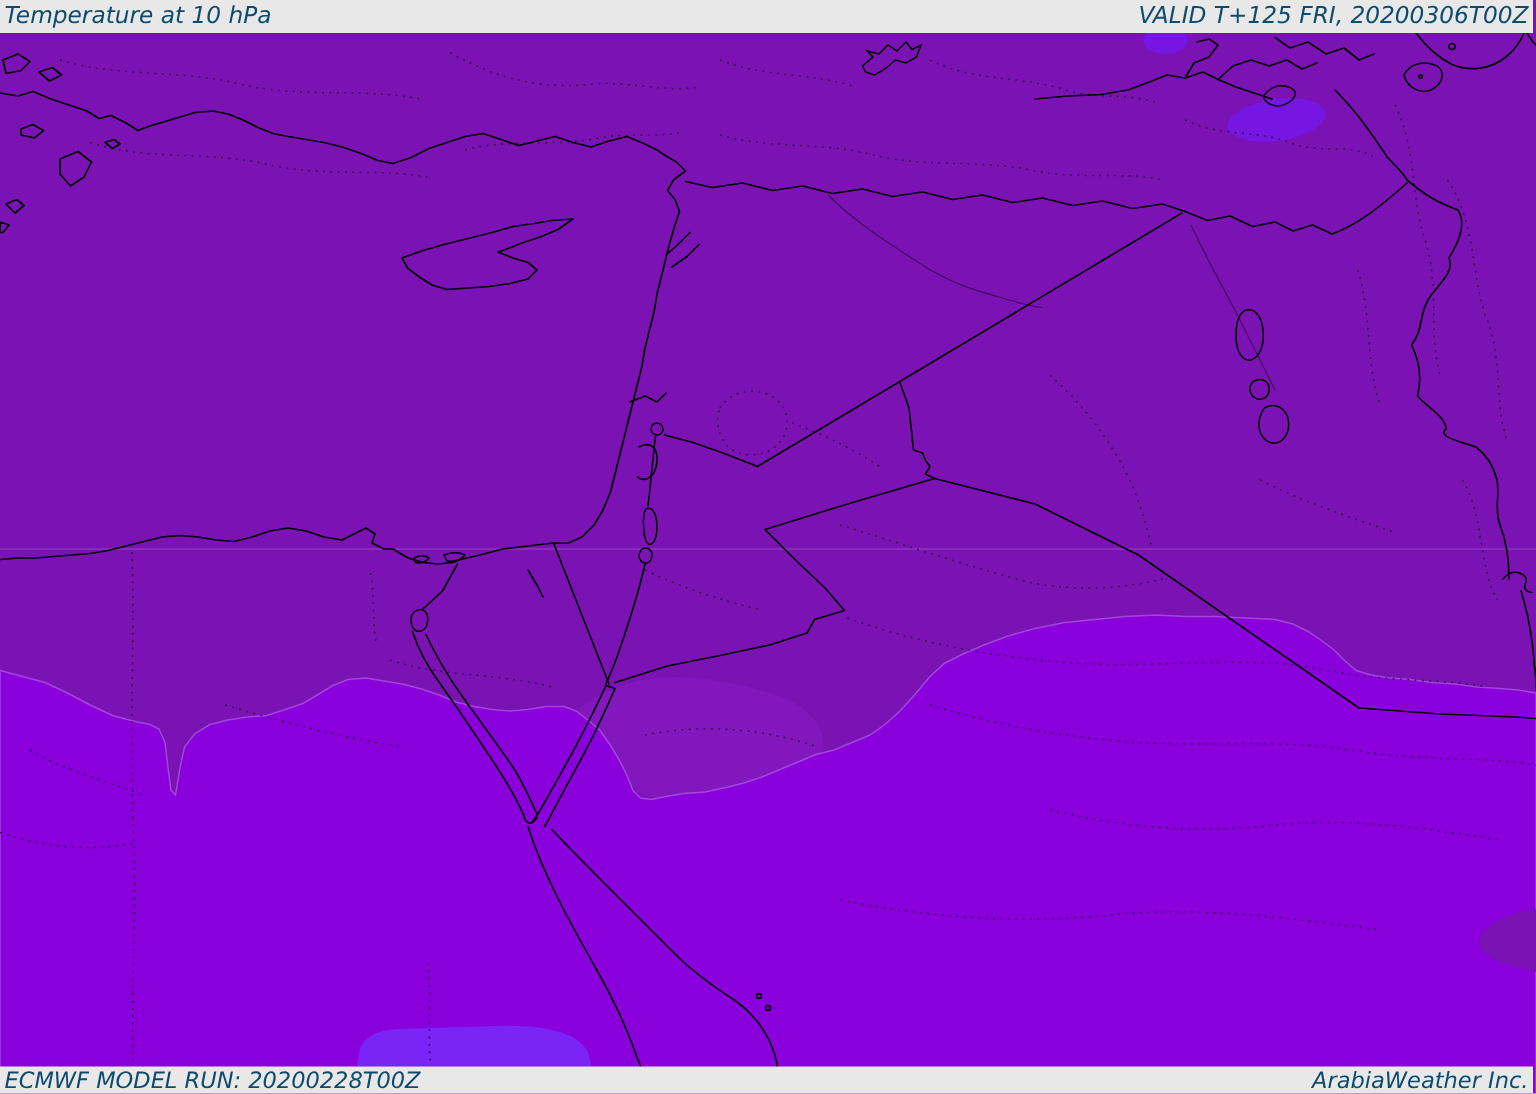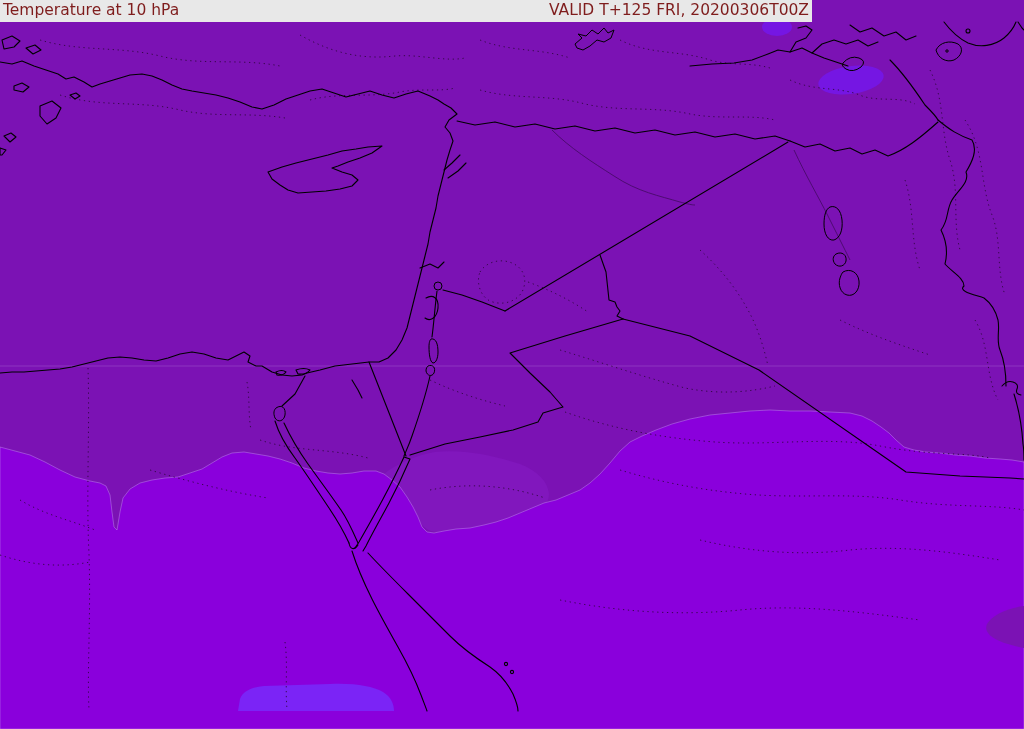--- a/index.html
+++ b/index.html
@@ -1,21 +1,21 @@
 <!DOCTYPE html>
 <html><head>
 <meta charset="utf-8">
 <style>
   html,body{margin:0;padding:0;background:#fff;}
   .screen{position:relative;width:1024px;height:729px;overflow:hidden;
           font-family:"DejaVu Sans","Liberation Sans",sans-serif;}
   .map-svg{position:absolute;left:0;top:0;width:1024px;height:729px;display:block;}
-  .bar{position:absolute;left:0;width:812px;background:#e8e8e8;
+  .bar{position:absolute;left:0;width:1022px;background:#e8e8e8;
        display:flex;align-items:center;justify-content:space-between;
-       box-sizing:border-box;padding:0 3px;color:#7f1d1d;}
+       box-sizing:border-box;padding:0 3px;color:#0c4a6e;font-style:italic;}
   .bar.top{top:0;height:22px;font-size:15.5px;}
   .bar.bottom{top:711px;height:18px;font-size:15px;}
   .bar span{white-space:nowrap;line-height:1;}
   svg path,svg line,svg ellipse,svg circle{vector-effect:non-scaling-stroke;}
   .coast{fill:none;stroke:#000;stroke-width:1.1;stroke-linejoin:round;stroke-linecap:round;}
   .border{fill:none;stroke:#000;stroke-width:1.1;stroke-linejoin:round;stroke-linecap:round;}
   .river{fill:none;stroke:#14021e;stroke-width:0.8;opacity:0.55;}
   .admin{fill:none;stroke:#2b0838;stroke-width:1;stroke-dasharray:1.3 3.6;opacity:0.85;}
   .lake{fill:none;stroke:#000;stroke-width:1;}
 </style>
@@ -188,14 +188,18 @@
       <path class="border" d="M426,298 C433,294 439,298 438,308 C437,318 430,322 425,318"></path>
       <path class="border" d="M352,380 L358,390 L362,398"></path>
     </g>
   </svg>
 
   <div class="bar top">
     <span>Temperature at 10 hPa</span>
     <span>VALID T+125 FRI, 20200306T00Z</span>
   </div>
 
+  <div class="bar bottom">
+    <span>ECMWF MODEL RUN: 20200228T00Z</span>
+    <span>ArabiaWeather Inc.</span>
+  </div>
 
 </div>
 
 </body></html>

